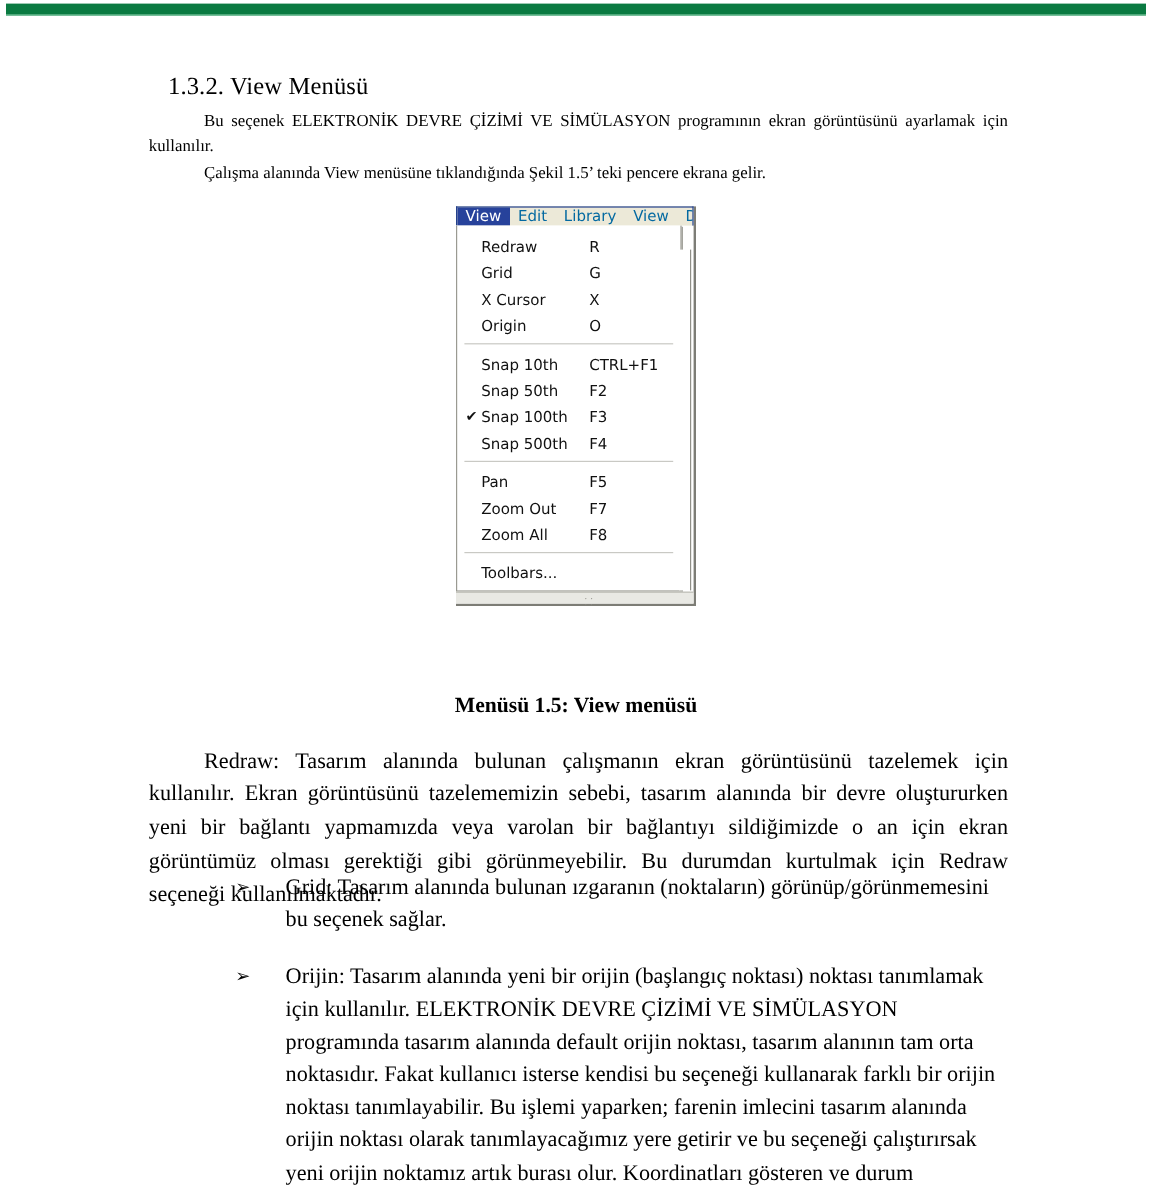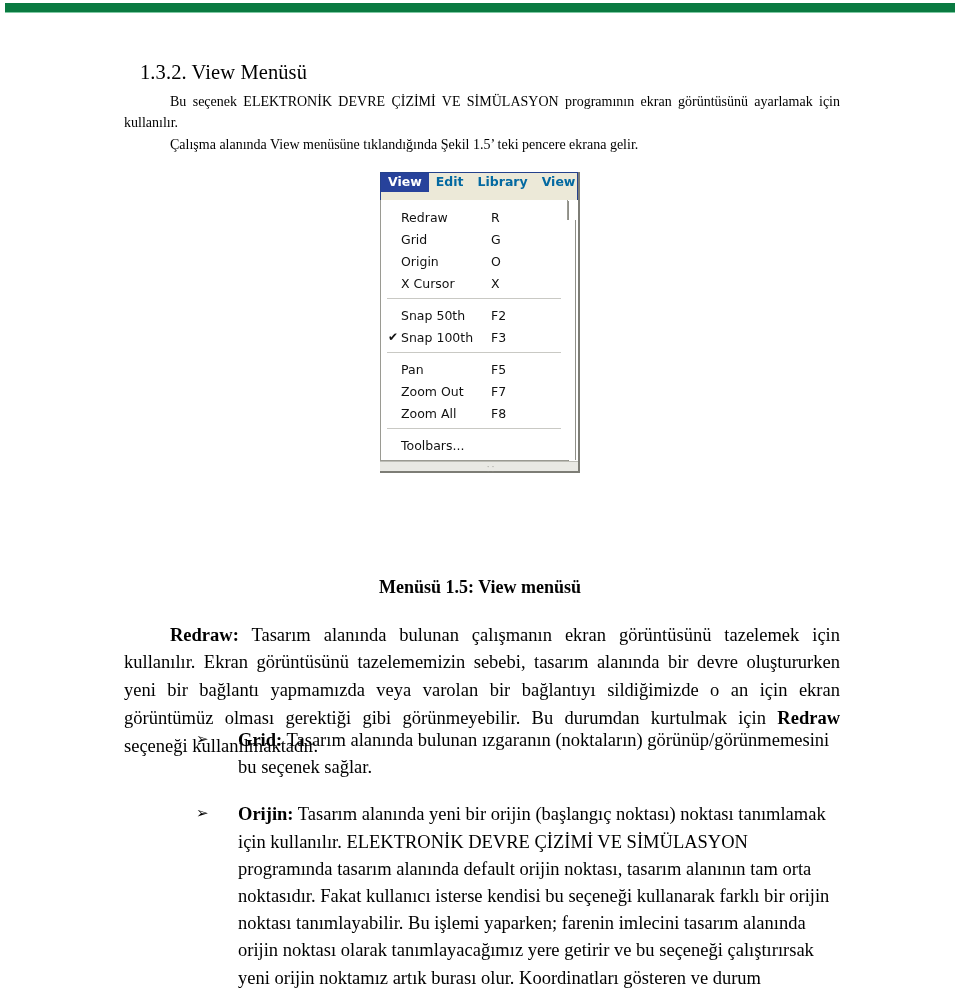--- a/index.html
+++ b/index.html
@@ -70,30 +70,29 @@
   .menu-shot {
     width: 200px;
     background: #ffffff;
     font-family: "DejaVu Sans", "Liberation Sans", sans-serif;
     font-size: 12.5px;
     color: #111111;
     box-sizing: border-box;
   }
   .menu-bar {
     display: flex;
-    align-items: flex-start;
-    height: 28px;
+    align-items: center;
+    height: 16px;
     background: #ece9d8;
     border-top: 1px solid #24418c;
     border-left: 1px solid #24418c;
     border-right: 1px solid #24418c;
     box-sizing: border-box;
     overflow: hidden;
     padding-left: 0px;
-    font-weight: bold;
   }
   .menu-bar .mb-item {
     padding: 2px 7px 3px 7px;
     color: #0369a1;
     white-space: nowrap;
     line-height: 14px;
   }
   .menu-bar .mb-item.active {
     background: #27429b;
     color: #ffffff;
@@ -204,21 +203,21 @@
     margin-bottom: 20px;
   }
   ul.bullets > li .marker {
     position: absolute;
     left: 0;
     top: 1px;
     font-family: "DejaVu Sans", sans-serif;
     font-size: 15px;
     color: #000;
   }
-  b.term { font-weight: bold; }
+  b.term { font-weight: normal; }
 </style>
 </head>
 <body>
 
 <div id="green-bar-wrap">
   <div id="green-bar"></div>
 </div>
 
 <div id="page">
 
@@ -247,38 +246,48 @@
             <span class="lbl">Redraw</span>
             <span class="acc">R</span>
           </div>
           <div class="mi">
             <span class="chk"></span>
             <span class="lbl">Grid</span>
             <span class="acc">G</span>
           </div>
           <div class="mi">
             <span class="chk"></span>
+            <span class="lbl">X Cursor</span>
+            <span class="acc">X</span>
+          </div>
+          <div class="mi">
+            <span class="chk"></span>
             <span class="lbl">Origin</span>
             <span class="acc">O</span>
           </div>
-          <div class="mi">
-            <span class="chk"></span>
-            <span class="lbl">X Cursor</span>
-            <span class="acc">X</span>
-          </div>
           <div class="sep"></div>
+          <div class="mi">
+            <span class="chk"></span>
+            <span class="lbl">Snap 10th</span>
+            <span class="acc">CTRL+F1</span>
+          </div>
           <div class="mi">
             <span class="chk"></span>
             <span class="lbl">Snap 50th</span>
             <span class="acc">F2</span>
           </div>
           <div class="mi">
             <span class="chk">✔</span>
             <span class="lbl">Snap 100th</span>
             <span class="acc">F3</span>
+          </div>
+          <div class="mi">
+            <span class="chk"></span>
+            <span class="lbl">Snap 500th</span>
+            <span class="acc">F4</span>
           </div>
           <div class="sep"></div>
           <div class="mi">
             <span class="chk"></span>
             <span class="lbl">Pan</span>
             <span class="acc">F5</span>
           </div>
           <div class="mi">
             <span class="chk"></span>
             <span class="lbl">Zoom Out</span>

